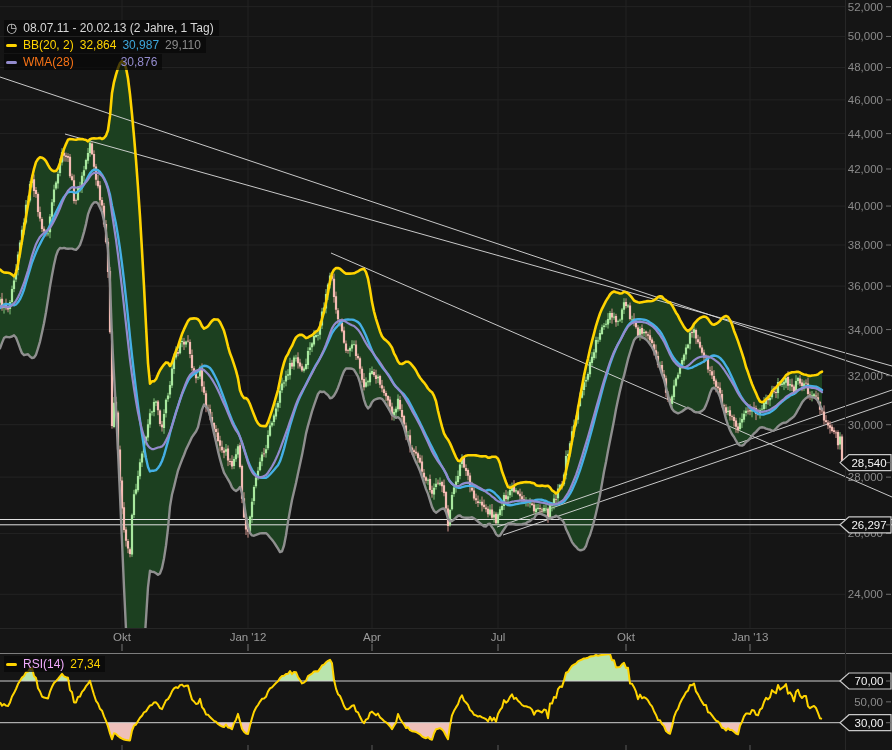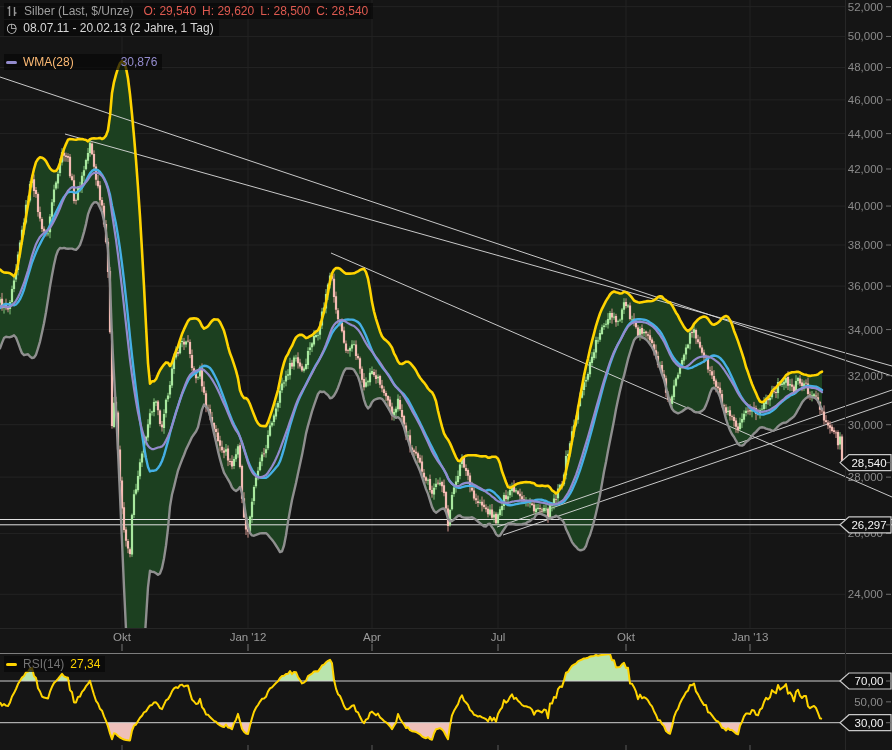--- a/index.html
+++ b/index.html
@@ -145,45 +145,38 @@
         <text x="869" y="685" fill="#f5f5f5" text-anchor="middle" font-size="11.5">70,00</text>
         <line x1="886" y1="681" x2="891" y2="681" stroke="#6e6e6e" stroke-width="1"></line>
       </g>
       <g>
         <path d="M840,722.7 L849,714.7 H891 V730.7 H849 Z" fill="#101010" stroke="#c8c8c8" stroke-width="1.2"></path>
         <text x="869" y="726.7" fill="#f5f5f5" text-anchor="middle" font-size="11.5">30,00</text>
         <line x1="886" y1="722.7" x2="891" y2="722.7" stroke="#6e6e6e" stroke-width="1"></line>
       </g>
     </svg>
 
-  <div class="legend" style="top:3px;">
-    <span class="ico">
-      <svg width="12" height="12" viewBox="0 0 12 12">
-          <g stroke="#999" stroke-width="1.4" fill="none">
-        <path d="M3.5 1v10 M3.5 3h-2 M8.5 2v9 M8.5 8h2"></path>
-          </g>
-        </svg>
-    </span>
-    <span style="color:#9f9f9f;">Silber (Last, $/Unze)</span>
-    <span class="ohlc" style="color:#df5a50;">O: 29,540</span>
-    <span style="color:#df5a50;">H: 29,620</span>
-    <span style="color:#df5a50;">L: 28,500</span>
-    <span style="color:#df5a50;">C: 28,540</span>
-  </div>
 
   <div class="legend" style="top:20px;">
     <span class="ico" style="color:#c8c8c8;font-size:13px;line-height:12px;">◷</span>
     <span style="color:#d8d8d8;text-align:right;">08.07.11 - 20.02.13 (2 Jahre, 1 Tag)</span>
   </div>
 
+  <div class="legend" style="top:37px;">
+    <span class="sw" style="background:#ffd400;"></span>
+    <span style="color:#ffd400;">BB(20, 2)</span>
+    <span style="color:#ffd400;">32,864</span>
+    <span style="color:#3ea6db;">30,987</span>
+    <span style="color:#8a8a8a;">29,110</span>
+  </div>
 
   <div class="legend" style="top:54px;">
     <span class="sw" style="background:#938bcd;"></span>
-    <span style="color:#fdba74;">WMA(28)</span>
+    <span style="color:#f97316;">WMA(28)</span>
     <span style="color:#938bcd;margin-left:41px;">30,876</span>
   </div>
 
   <div class="legend" style="top:656px;">
     <span class="sw" style="background:#ffd400;"></span>
-    <span style="color:#737373;text-align:center;">RSI(14)</span>
+    <span style="color:#f0abfc;text-align:center;">RSI(14)</span>
     <span style="color:#ffd400;">27,34</span>
   </div>
 </div>
 
 </body></html>

